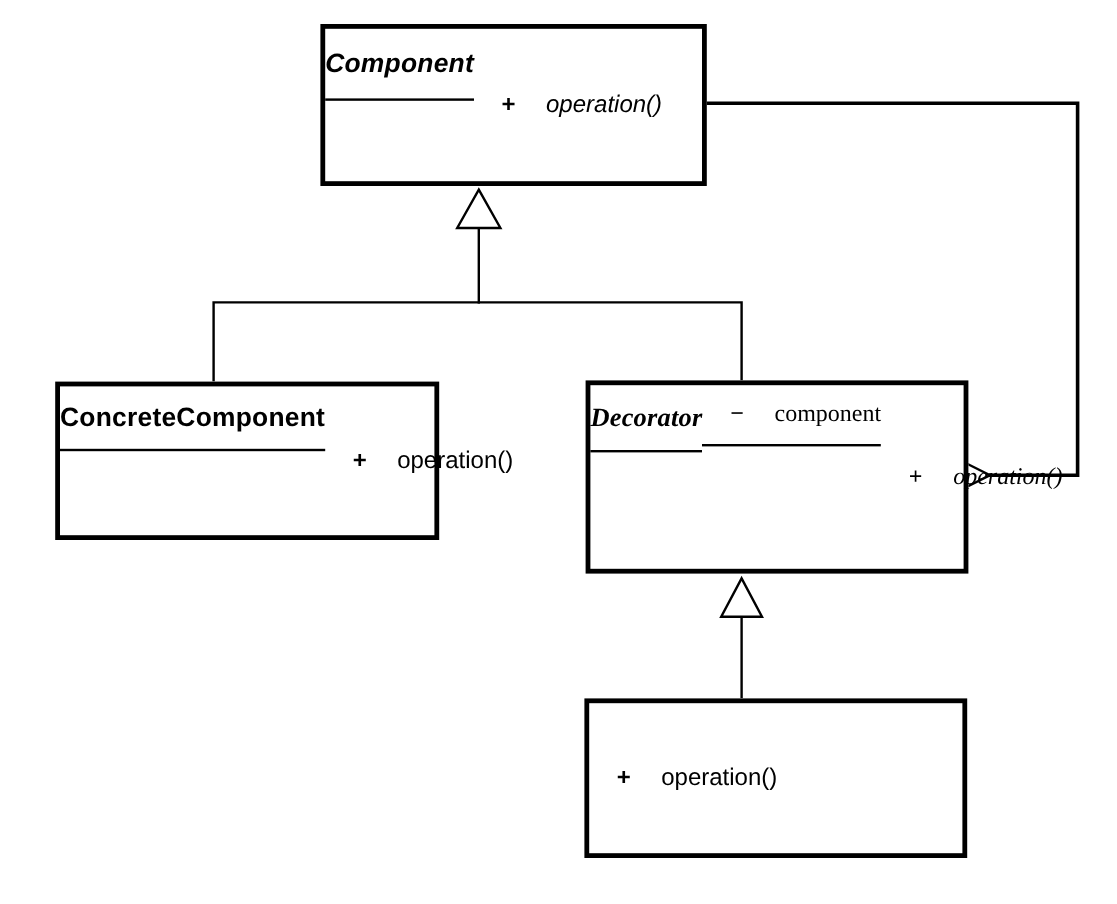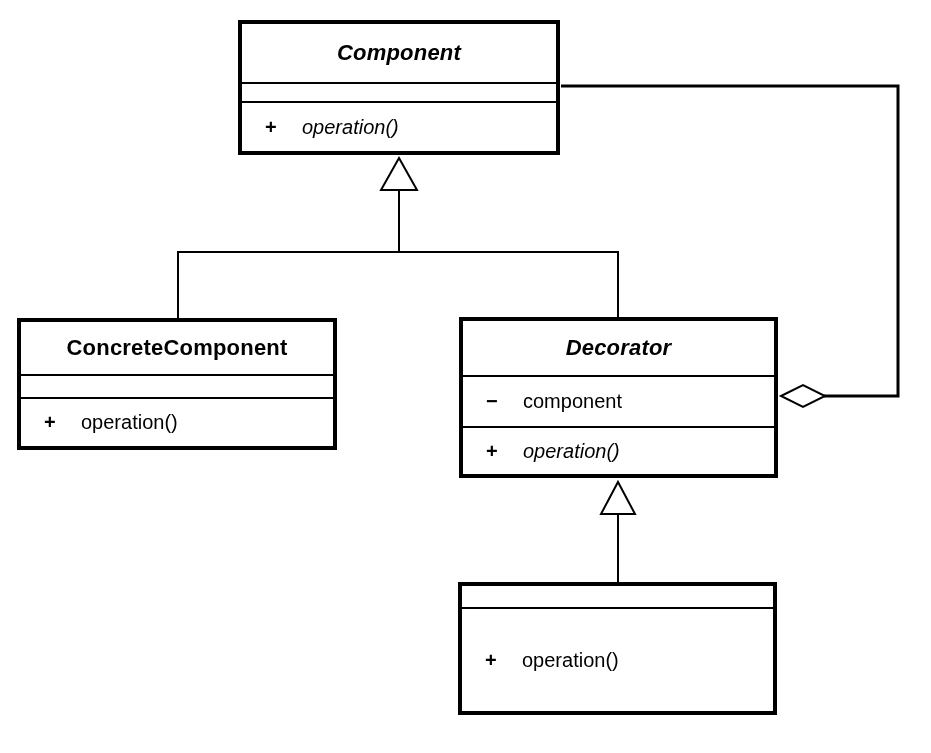--- a/index.html
+++ b/index.html
@@ -13,21 +13,21 @@
     overflow:hidden;
   }
 
   .connectors { position:absolute; left:0; top:0; width:931px; height:753px; }
 
   .uml-class {
     position:absolute;
     background:#ffffff;
     border:4px solid #000;
     display:flex;
-    flex-direction:column;
+    margin-left:29px;
   }
 
   .compartment-title {
     border-bottom:2px solid #000;
     display:flex; align-items:center; justify-content:center;
     font-weight:bold;
     font-size:22px;
     letter-spacing:0.2px;
   }
   .abstract .compartment-title { font-style:italic; }
@@ -53,21 +53,21 @@
   #box-component { left:238px; top:20px; width:322px; height:135px; }
   #box-component .compartment-title { height:60px; }
   #box-component .compartment-attrs { height:19px; }
 
   
   #box-concrete-component { left:17px; top:318px; width:320px; height:132px; }
   #box-concrete-component .compartment-title { height:54px; }
   #box-concrete-component .compartment-attrs { height:23px; }
 
   
-  #box-decorator { left:459px; top:317px; width:319px; height:161px; }
+  #box-decorator { left:459px; top:317px; width:319px; height:161px;font-family:Liberation Serif, serif; }
   #box-decorator .compartment-title { height:56px; }
   #box-decorator .compartment-attrs { height:51px; }
 
   
   #box-concrete-decorator { left:458px; top:582px; width:319px; height:133px; }
   #box-concrete-decorator .compartment-title { height:55px; }
   #box-concrete-decorator .compartment-attrs { height:23px; }
 </style>
 </head>
 <body>

